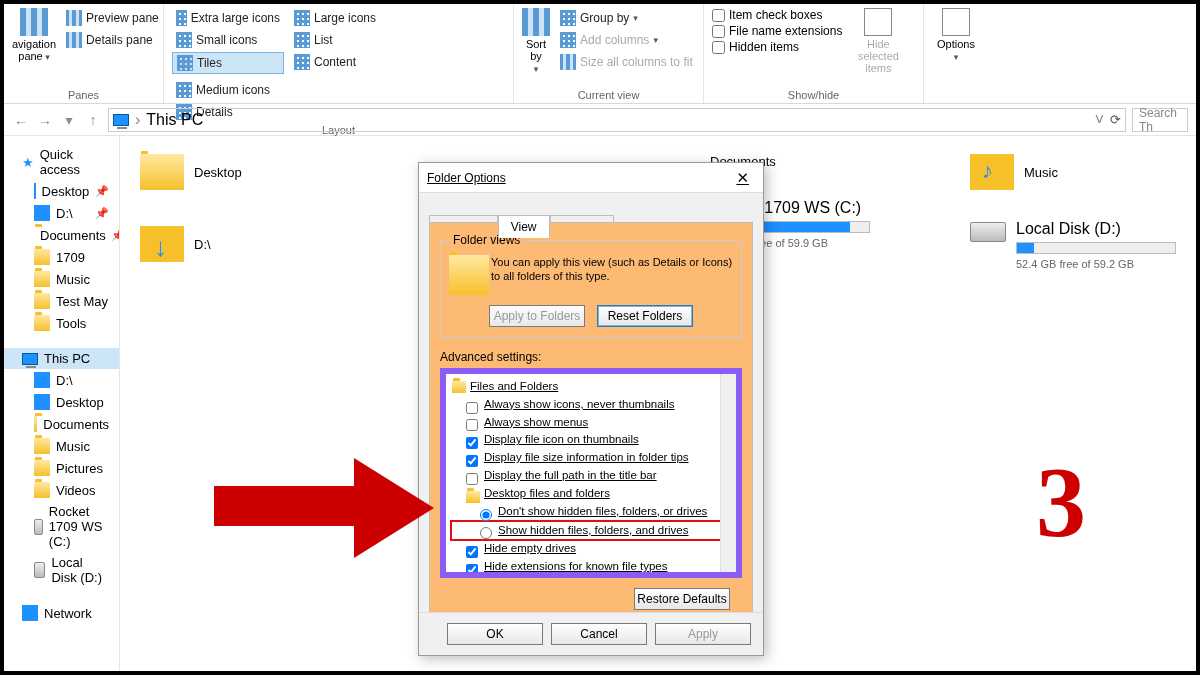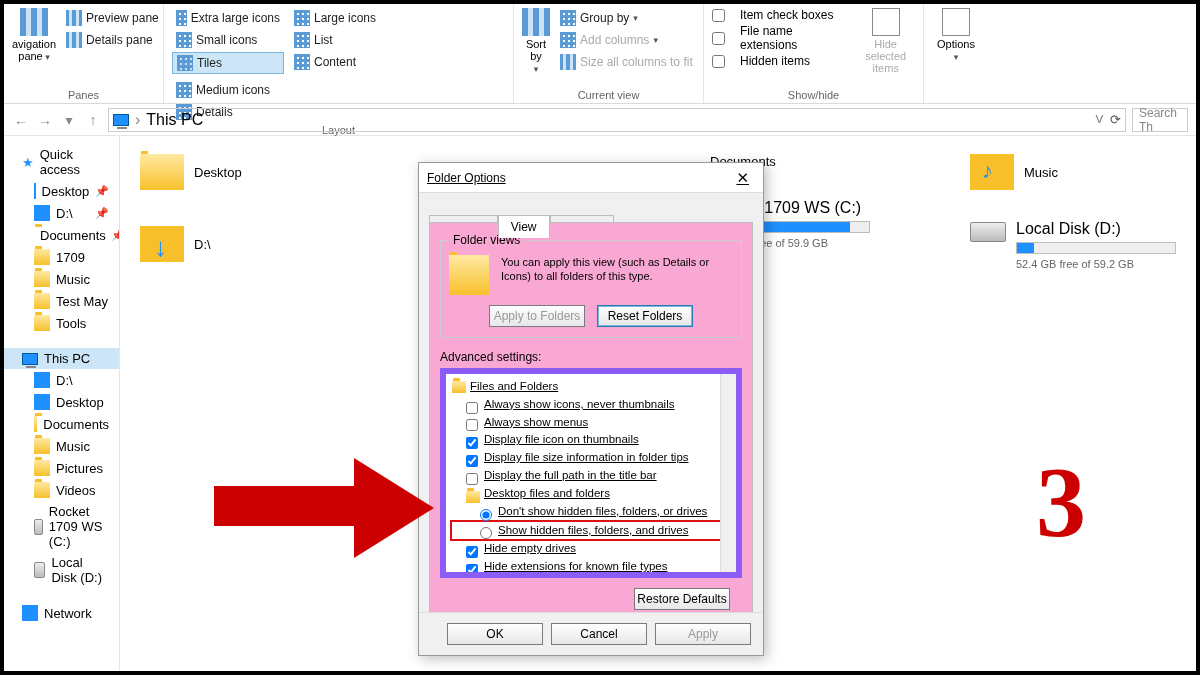--- a/index.html
+++ b/index.html
@@ -9,21 +9,21 @@
 .ribbon { background: #fff; border-bottom: 1px solid #d9d9d9; height: 100px; display: flex; }
 .rgroup { border-right: 1px solid #e5e5e5; padding: 4px 8px 2px 8px; display: flex; flex-direction: column; justify-content: space-between; }
 .rgroup .items { display: flex; gap: 6px; }
 .rgroup .label { text-align: center; font-size: 11px; color: #666; padding-top: 2px; }
 .rcol { display: flex; flex-direction: column; gap: 2px; }
 .ritem { display: flex; align-items: center; gap: 4px; font-size: 12px; color: #222; padding: 2px 4px; white-space: nowrap; }
 .ritem.sel { background: #cde6f7; border: 1px solid #7ab6e0; }
 .ritem .ic { width: 16px; height: 16px; display: inline-block; }
 .bigbtn { display: flex; flex-direction: column; align-items: center; font-size: 11px; width: 48px; text-align: center; gap: 2px; }
 .bigbtn .ic { width: 28px; height: 28px; }
-.checkrow { display: flex; align-items: center; gap: 15px; font-size: 12px; }
+.checkrow { display: flex; align-items: center; gap: 4px; font-size: 12px; }
 .checkrow input { width: 13px; height: 13px; }
 .drop::after { content: " ▾"; font-size: 9px; color: #555; }
 
 
 .ic-folder { background: linear-gradient(#ffe9a2,#f7c02b); position: relative; }
 .ic-folder::before { content:""; position:absolute; top:-3px; left:1px; width:7px; height:3px; background:#f7c02b; border-radius:1px 1px 0 0;}
 .ic-grid { background: repeating-linear-gradient(#5a9bd5 0 3px, transparent 3px 5px), repeating-linear-gradient(90deg,#5a9bd5 0 3px, transparent 3px 5px); }
 .ic-cols { background: linear-gradient(90deg,#5a9bd5 0 20%, #cfe3f7 20% 40%, #5a9bd5 40% 60%, #cfe3f7 60% 80%, #5a9bd5 80%); }
 .ic-check{background:#fff;border:1px solid #888;}
 .ic-disk{background:linear-gradient(#eee,#bbb);border:1px solid #888;border-radius:2px;}
@@ -54,24 +54,24 @@
 .drive .bar .fill{height:100%;background:#1e90ff;}
 .drive .cap{font-size:11px;color:#666;margin-top:4px;}
 
 
 .dialog { position:absolute; left:414px; top:158px; width:346px; height:494px; background:#f0f0f0; border:1px solid #9a9a9a; box-shadow:3px 3px 12px rgba(0,0,0,.25); font-size:12px; z-index:50;}
 .dlg-title { height:30px; background:#fff; display:flex; align-items:center; padding:0 8px; justify-content:space-between; border-bottom:1px solid #ddd;text-decoration:underline;}
 .dlg-title .x{font-size:15px;padding:0 6px;}
 .dlg-tabs{display:flex; padding:6px 10px 0 10px; gap:0;}
 .dlg-tab{padding:4px 12px; border:1px solid #bdbdbd; border-bottom:none; background:#f0f0f0; font-size:12px; position:relative; top:16px;}
 .dlg-tab.active{background:#fff; z-index:2;}
-.dlg-page{background:#f9a8d4; margin:0 10px; border:1px solid #bdbdbd; padding:10px; height:398px; position:relative;}
+.dlg-page{background:#fdba74; margin:0 10px; border:1px solid #bdbdbd; padding:10px; height:398px; position:relative;}
 fieldset{border:1px solid #ccc; padding:8px 8px 10px 8px; margin-bottom:12px;}
 legend{font-size:12px; padding:0 4px;}
-.fv-row{display:flex; gap:12px;}
+.fv-row{display:flex; gap:2px;}
 .fv-ic{width:40px;height:40px;flex:none;}
 .fv-txt{font-size:11px;line-height:1.3;}
 .fv-btns{display:flex; gap:12px; justify-content:center; margin-top:10px;}
 .wbtn{min-width:96px;height:22px;border:1px solid #7a7a7a;background:linear-gradient(#fff,#e7e7e7);font-size:12px;}
 .wbtn:disabled{color:#9a9a9a;}
 .wbtn.blue{border:1px solid #2a7ab0; box-shadow:0 0 0 1px #7ab6e0 inset;}
 .adv-label{margin-bottom:4px;}
 .adv-box{border:6px solid #8b5cf6; height:210px; overflow:hidden; position:relative; background:#fff;text-decoration:underline;}
 .adv-scroll{position:absolute; right:0; top:0; width:16px; height:100%; background:#f0f0f0; border-left:1px solid #ddd;}
 .tree{padding:4px 4px 4px 6px; font-size:11.5px; line-height:1.55;}

